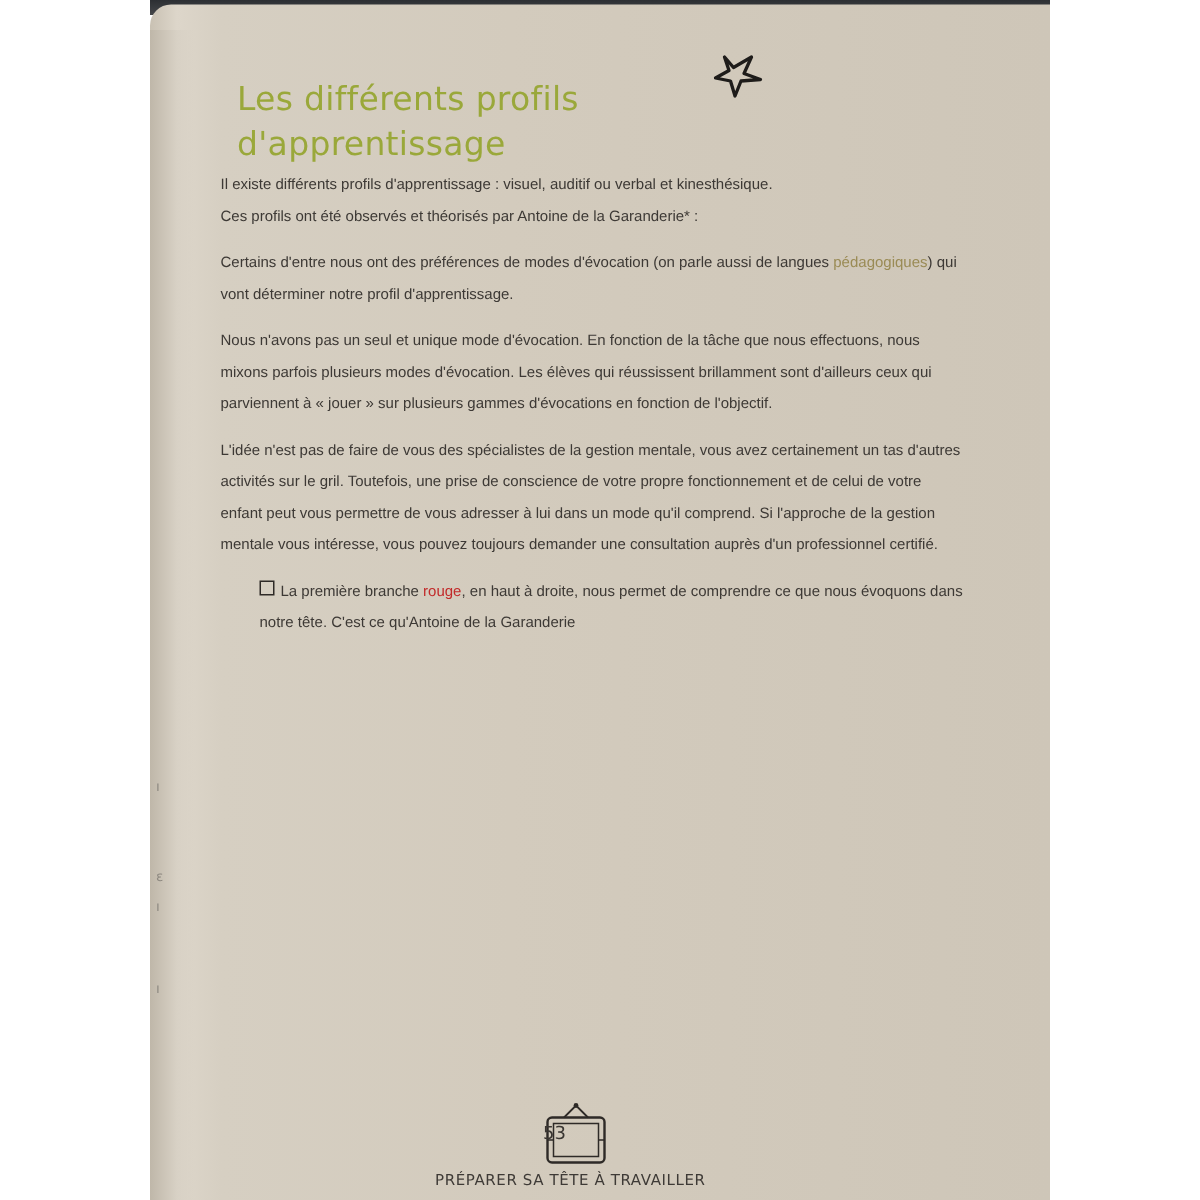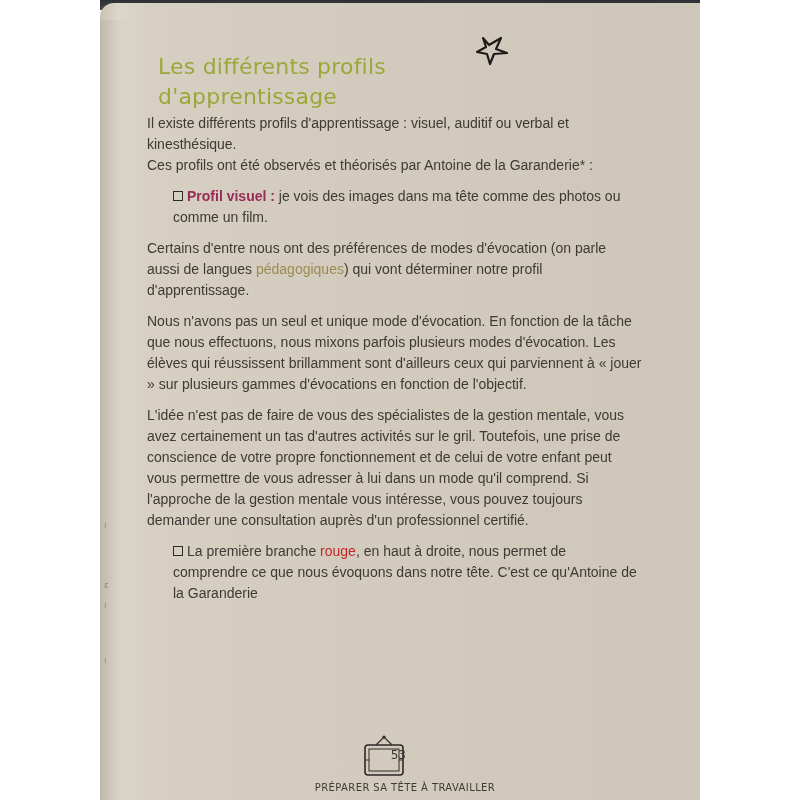--- a/index.html
+++ b/index.html
@@ -28,42 +28,42 @@
   .star {
     position: absolute; left: 474px; top: 34px; width: 36px; height: 32px;
   }
   .title {
     position: absolute; left: 158px; top: 52px; width: 320px;
     font-family: "DejaVu Sans", sans-serif; font-weight: normal;
     font-size: 22px; line-height: 30px; color: #9aa83a; letter-spacing: 0.2px;
   }
   .body {
     position: absolute; left: 147px; top: 113px; width: 495px;
-    font-family: "Liberation Sans", sans-serif; font-size: 14px;
+    font-family: "Liberation Sans", sans-serif; font-size: 10px;
     line-height: 21px; color: #3d3935;
   }
   .body p { margin: 0 0 10px 0; }
   .body .indent { margin-left: 26px; }
   .box {
     display: inline-block; width: 8px; height: 8px; border: 1.5px solid #2e2a27;
     margin-right: 4px; vertical-align: 0px;
   }
   .lbl { color: #962c57; font-weight: bold; }
   .rouge { color: #c22a2a; }
   .ped { color: #9a8b55; }
   .footer-frame {
     position: absolute; left: 362px; top: 734px; width: 44px; height: 44px;
   }
   .page-num {
-    position: absolute; left: 362px; top: 748px; width: 44px; text-align: right;
+    position: absolute; left: 362px; top: 748px; width: 44px; text-align: left;
     font-family: "DejaVu Sans", sans-serif; font-size: 12px; color: #3a3632;
   }
   .footer-text {
-    position: absolute; left: 290px; top: 782px; width: 190px; text-align: center;
-    font-family: "DejaVu Sans", sans-serif; font-size: 10px; letter-spacing: 0.4px; color: #3e3a36; margin-left: 20px;
+    position: absolute; left: 290px; top: 782px; width: 190px; text-align: left;
+    font-family: "DejaVu Sans", sans-serif; font-size: 10px; letter-spacing: 0.4px; color: #3e3a36;
   }
 </style>
 </head>
 <body>
 
 <div class="photo-bg-top"></div>
 <div class="page"></div>
 <div class="gutter"></div>
 
 <div class="bleed" style="top:520px">ı</div>
@@ -79,23 +79,20 @@
   <div>Les différents profils</div>
   <div>d'apprentissage</div>
 </div>
 
 <div class="body">
   <p>
     <span>Il existe différents profils d'apprentissage : visuel, auditif ou verbal et kinesthésique.</span><br>
     <span>Ces profils ont été observés et théorisés par Antoine de la Garanderie* :</span>
   </p>
 
-  <p class="indent">
-    <span class="box"></span><span class="lbl">Profil visuel :</span><span> je vois des images dans ma tête comme des photos ou comme un film.</span>
-  </p>
 
   <p><span>Certains d'entre nous ont des préférences de modes d'évocation (on parle aussi de langues </span><span class="ped">pédagogiques</span><span>) qui vont déterminer notre profil d'apprentissage.</span></p>
 
   <p>Nous n'avons pas un seul et unique mode d'évocation. En fonction de la tâche que nous effectuons, nous mixons parfois plusieurs modes d'évocation. Les élèves qui réussissent brillamment sont d'ailleurs ceux qui parviennent à « jouer » sur plusieurs gammes d'évocations en fonction de l'objectif.</p>
   <p>L'idée n'est pas de faire de vous des spécialistes de la gestion mentale, vous avez certainement un tas d'autres activités sur le gril. Toutefois, une prise de conscience de votre propre fonctionnement et de celui de votre enfant peut vous permettre de vous adresser à lui dans un mode qu'il comprend. Si l'approche de la gestion mentale vous intéresse, vous pouvez toujours demander une consultation auprès d'un professionnel certifié.</p>
 
   <p class="indent">
     <span class="box"></span><span>La première branche </span><span class="rouge">rouge</span><span>, en haut à droite, nous permet de comprendre ce que nous évoquons dans notre tête. C'est ce qu'Antoine de la Garanderie</span>
   </p>
 </div>

